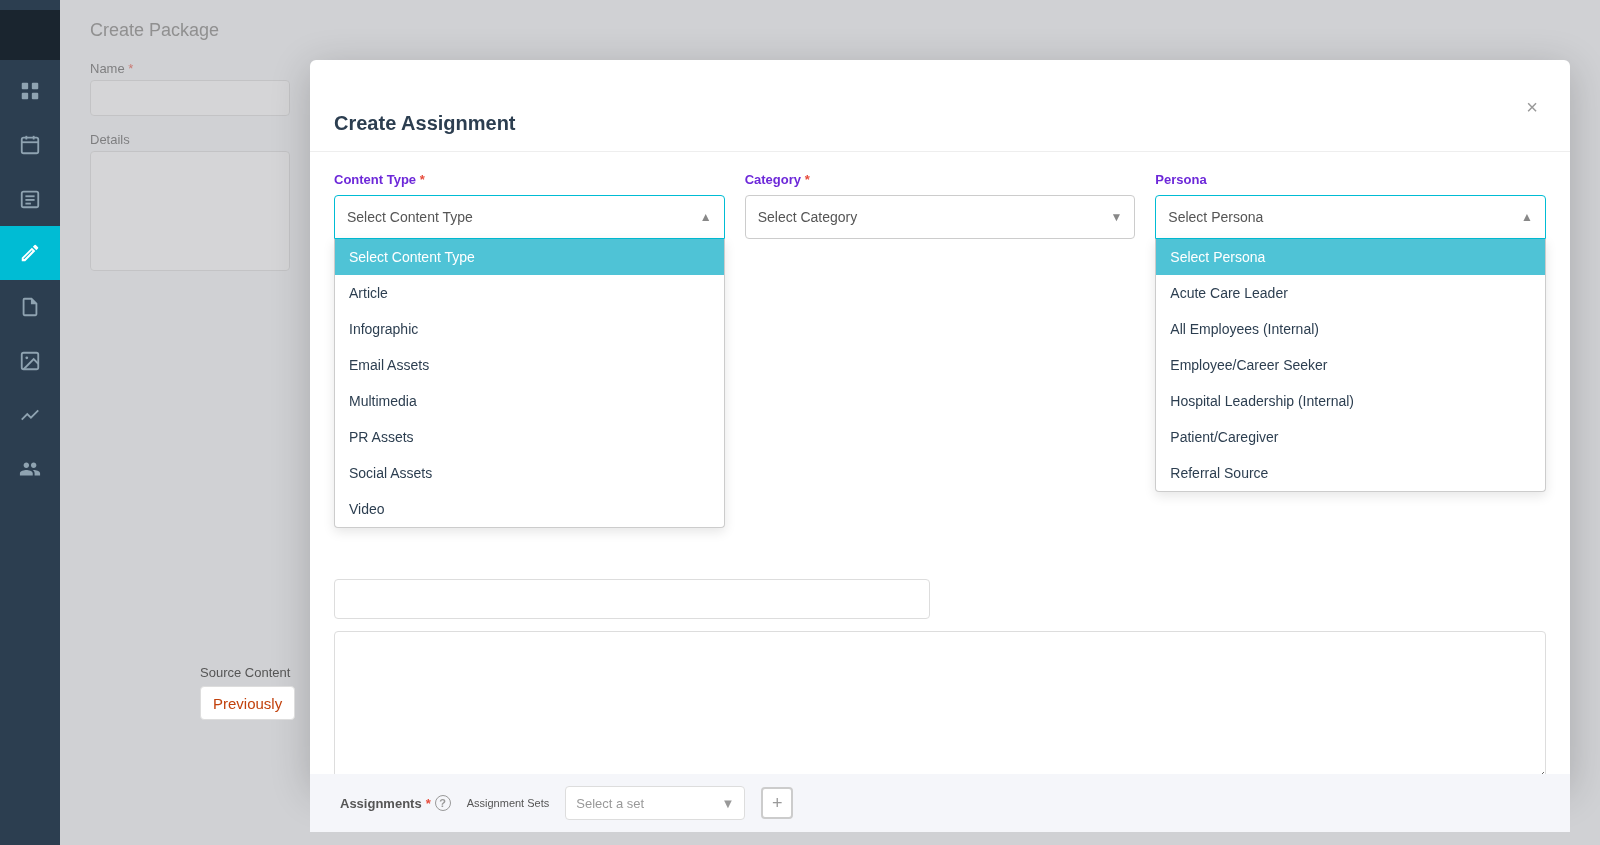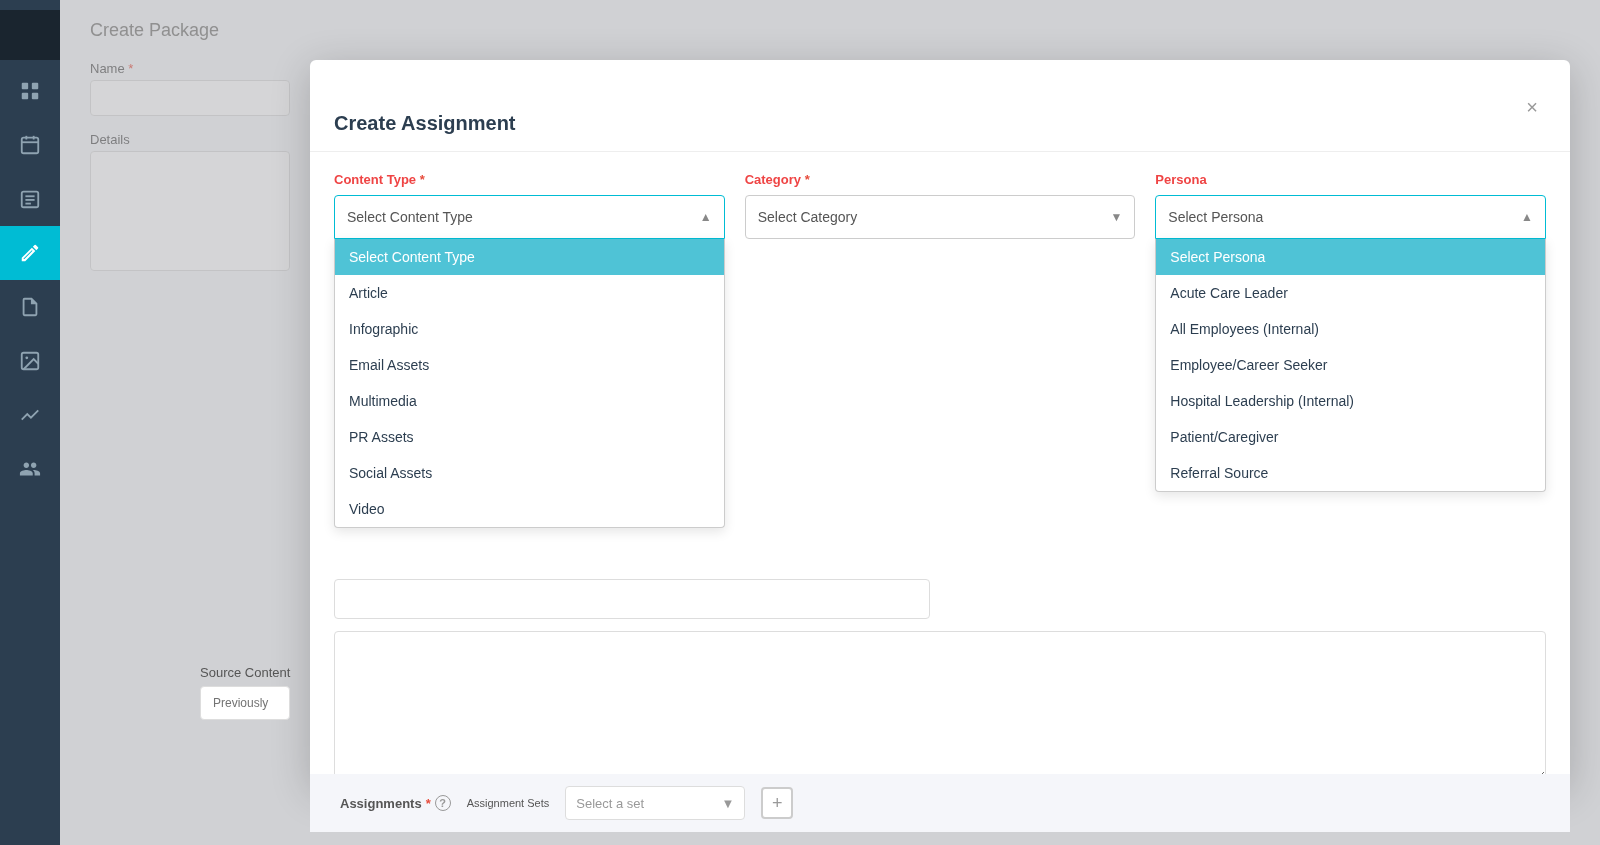--- a/index.html
+++ b/index.html
@@ -150,21 +150,21 @@
     .field-group {
       position: relative;
     }
 
     .field-label {
       font-size: 13px;
       font-weight: 600;
       color: #2c3e50;
       margin-bottom: 8px;
     }
-    .field-label span { color: #ef4444; }
+    .field-label span { color: #6d28d9; }
 
     
     .select-box {
       width: 100%;
       height: 44px;
       border: 1px solid #ccc;
       border-radius: 4px;
       display: flex;
       align-items: center;
       justify-content: space-between;
@@ -313,22 +313,22 @@
       color: #999;
       font-size: 18px;
       background: white;
     }
     .previously-btn {
       height: 34px;
       border: 1px solid #ddd;
       border-radius: 4px;
       background: white;
       padding: 0 12px;
-      font-size: 12px;
-      color: #737373;
+      font-size: 15px;
+      color: #c2410c;
       cursor: pointer;
       display: flex;
       align-items: center;
     }
   </style>
 </head>
 <body>
 
 <div class="sidebar">
   <div class="sidebar-logo">

